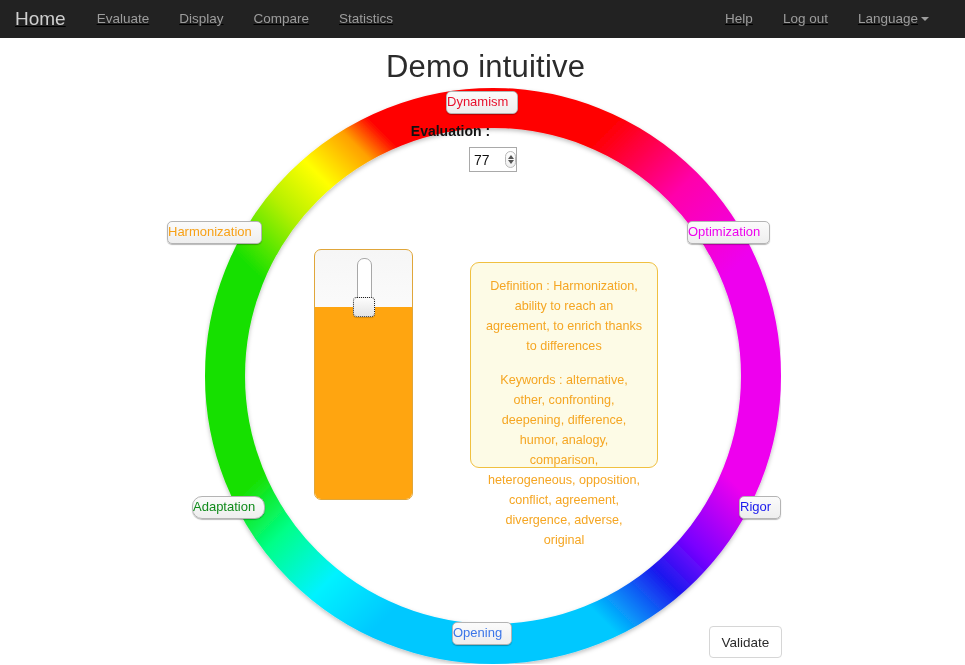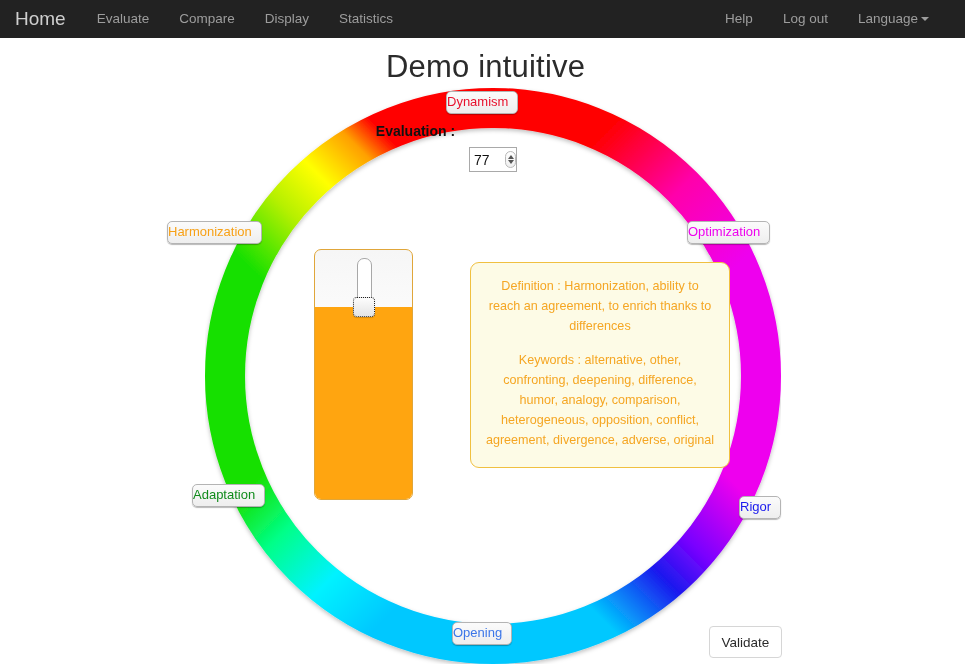--- a/index.html
+++ b/index.html
@@ -18,20 +18,21 @@
   
   .navbar {
     position: absolute;
     left: 0; top: 0;
     width: 965px;
     height: 38px;
     background: #222222;
     display: flex;
     align-items: center;
     box-sizing: border-box;
+    text-decoration: underline;
   }
   .nav-left {
     display: flex;
     align-items: center;
     height: 38px;
   }
   .nav-right {
     display: flex;
     align-items: center;
     height: 38px;
@@ -98,32 +99,33 @@
     font-weight: normal;
     padding: 3px 9px 4px 0;
     box-shadow: 0 1px 1px rgba(0,0,0,0.28);
     white-space: nowrap;
     line-height: 14px;
   }
   .lbl-dynamism    { left: 446px; top: 91px;  color: #e8112d; }
   .lbl-optimization{ left: 687px; top: 221px; color: #ee00ee; }
   .lbl-rigor       { left: 739px; top: 496px; color: #1a1aee; }
   .lbl-opening     { left: 452px; top: 622px; color: #3b76e8; }
-  .lbl-adaptation  { left: 192px; top: 484px; color: #108b1b; }
+  .lbl-adaptation  { left: 192px; top: 496px; color: #108b1b; border-radius: 10px; }
   .lbl-harmonization{left: 167px; top: 221px; color: #f7a117; }
 
   
   .eval-label {
     position: absolute;
     left: 0; top: 123px;
     width: 831px;
     text-align: center;
     font-size: 14px;
     font-weight: bold;
     color: #111111;
+    padding-left: 35px;
   }
   .eval-input-wrap {
     position: absolute;
     left: 469px;
     top: 147px;
     width: 48px;
     height: 25px;
     border: 1px solid #a9a9a9;
     background: #ffffff;
     box-sizing: border-box;
@@ -206,21 +208,21 @@
     box-shadow: 0 1px 1px rgba(0,0,0,0.18);
     box-sizing: border-box;
     cursor: pointer;
   }
 
   
   .definition-box {
     position: absolute;
     left: 470px;
     top: 262px;
-    width: 260px;
+    width: 188px;
     height: 206px;
     border: 1px solid #f0c040;
     border-radius: 9px;
     background: #fdfbe6;
     box-sizing: border-box;
     padding: 13px 14px 0 14px;
     text-align: center;
     color: #f5a623;
     font-size: 12.6px;
     line-height: 20px;
@@ -244,22 +246,22 @@
     cursor: pointer;
   }
 </style>
 </head>
 <body>
 
 <div class="navbar">
   <div class="nav-left">
     <a class="nav-brand" href="#">Home</a>
     <a class="nav-item" href="#">Evaluate</a>
+    <a class="nav-item" href="#">Display</a>
     <a class="nav-item" href="#">Compare</a>
-    <a class="nav-item" href="#">Display</a>
     <a class="nav-item" href="#">Statistics</a>
   </div>
   <div class="nav-right">
     <a class="nav-item" href="#">Help</a>
     <a class="nav-item" href="#">Log out</a>
     <a class="nav-item" href="#"><span>Language</span><span class="caret"></span></a>
   </div>
 </div>
 
 <h1 class="page-title">Demo intuitive</h1>

